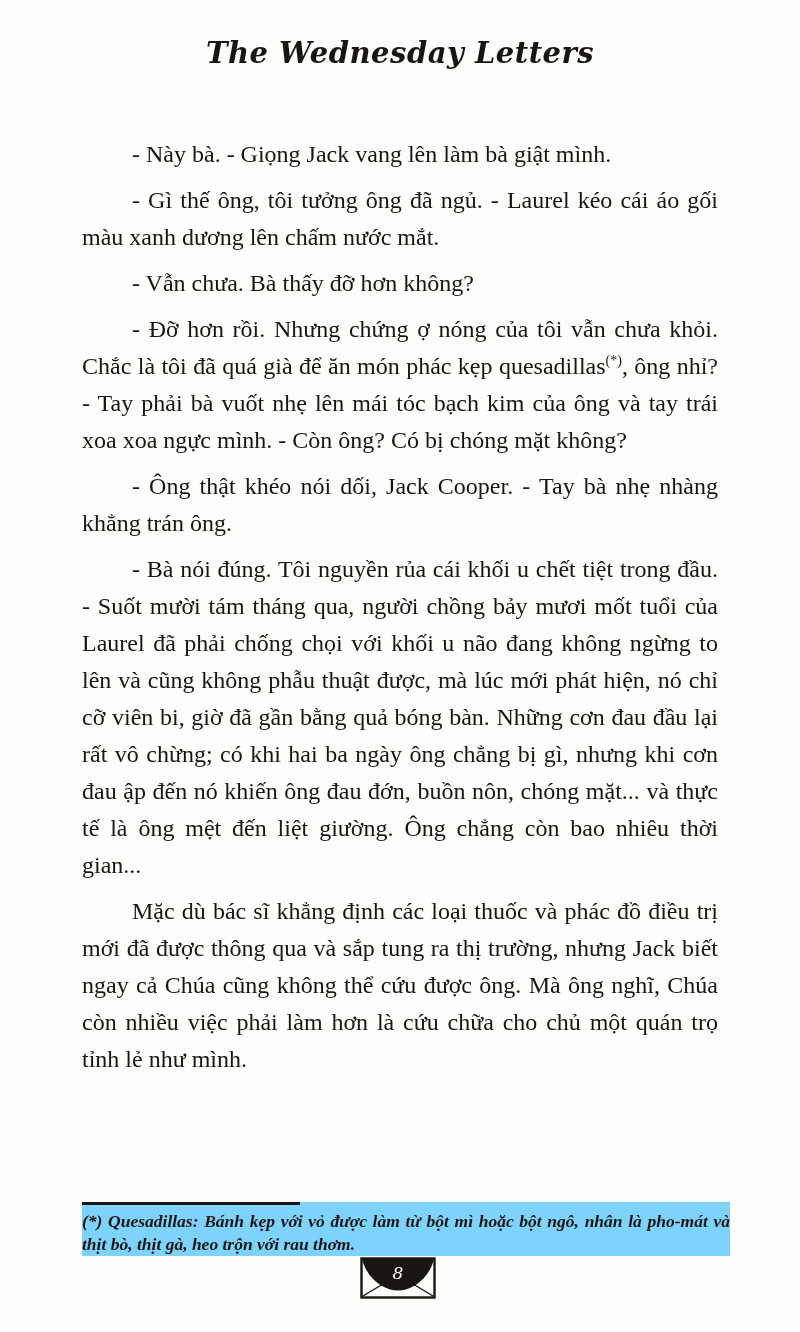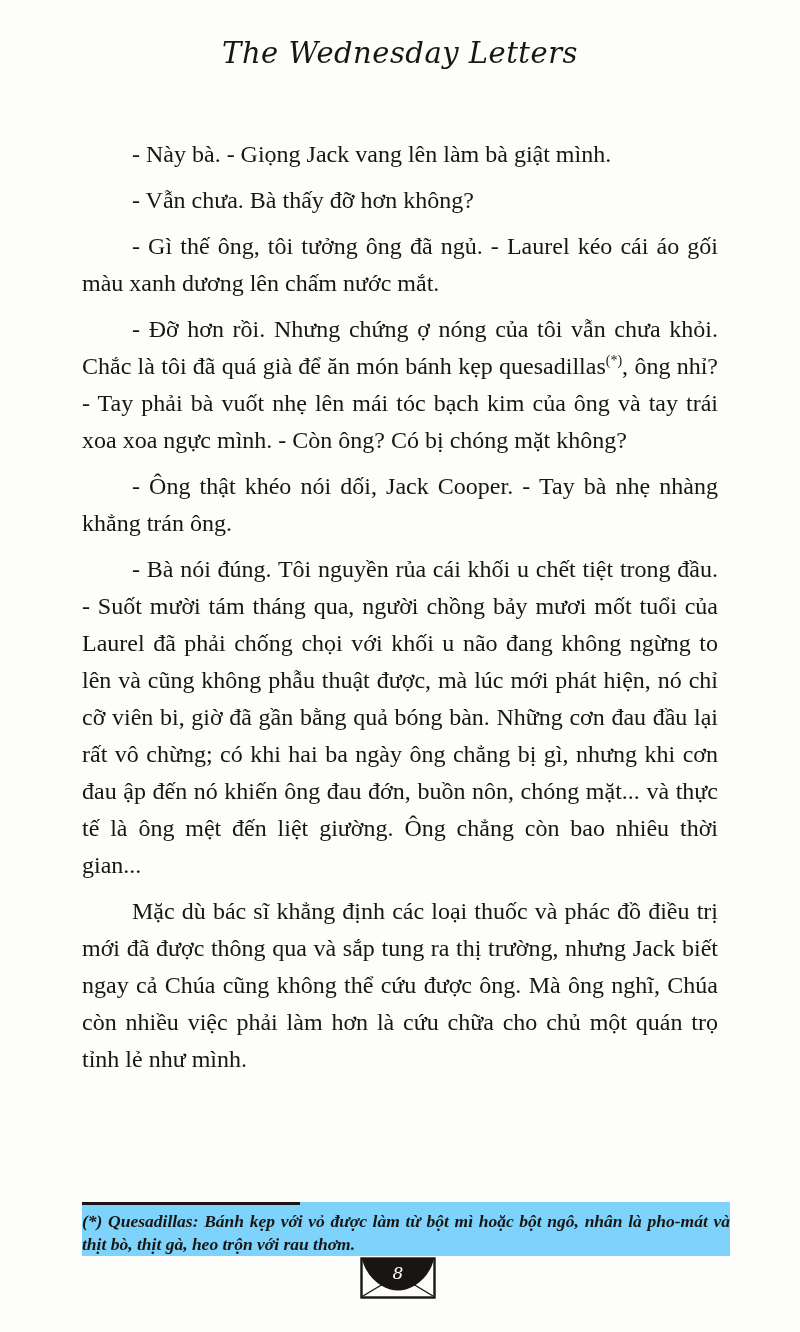--- a/index.html
+++ b/index.html
@@ -14,21 +14,21 @@
     overflow: hidden;
   }
   .running-header {
     position: absolute;
     top: 36px;
     left: 0;
     width: 100%;
     text-align: center;
     font-family: "DejaVu Serif", serif;
     font-style: italic;
-    font-weight: 400;
+    font-weight: 700;
     font-size: 29px;
     letter-spacing: 0.5px;
   }
   .page-body {
     position: absolute;
     top: 136px;
     left: 82px;
     width: 640px;
   }
   .page-body p {
@@ -73,23 +73,23 @@
 </style>
 </head>
 <body>
 
 <div class="page">
 
   <div class="running-header">The Wednesday Letters</div>
 
   <div class="page-body">
     <p>- Này bà. - Giọng Jack vang lên làm bà giật mình.</p>
+    <p>- Gì thế ông, tôi tưởng ông đã ngủ. -  Laurel kéo cái áo gối màu xanh dương lên chấm nước mắt.</p>
     <p>- Vẫn chưa. Bà thấy đỡ hơn không?</p>
-    <p>- Gì thế ông, tôi tưởng ông đã ngủ. -  Laurel kéo cái áo gối màu xanh dương lên chấm nước mắt.</p>
-    <p><span>- Đỡ hơn rồi. Nhưng chứng ợ nóng của tôi vẫn chưa khỏi. Chắc là tôi đã quá già để ăn món bánh kẹp quesadillas</span><sup>(*)</sup><span>, ông nhỉ? - Tay phải bà vuốt nhẹ lên mái tóc bạch kim của ông và tay trái xoa xoa ngực mình. - Còn ông? Có bị chóng mặt không?</span></p>
+    <p><span>- Đỡ hơn rồi. Nhưng chứng ợ nóng của tôi vẫn chưa khỏi. Chắc là tôi đã quá già để ăn món phác kẹp quesadillas</span><sup>(*)</sup><span>, ông nhỉ? - Tay phải bà vuốt nhẹ lên mái tóc bạch kim của ông và tay trái xoa xoa ngực mình. - Còn ông? Có bị chóng mặt không?</span></p>
     <p>- Ông thật khéo nói dối, Jack Cooper. - Tay bà nhẹ nhàng khẳng trán ông.</p>
     <p>- Bà nói đúng. Tôi nguyền rủa cái khối u chết tiệt trong đầu. -  Suốt mười tám tháng qua, người chồng bảy mươi mốt tuổi của Laurel đã phải chống chọi với khối u não đang không ngừng to lên và cũng không phẫu thuật được, mà lúc mới phát hiện, nó chỉ cỡ viên bi, giờ đã gần bằng quả bóng bàn. Những cơn đau đầu lại rất vô chừng; có khi hai ba ngày ông chẳng bị gì, nhưng khi cơn đau ập đến nó khiến ông đau đớn, buồn nôn, chóng mặt... và thực tế là ông mệt đến liệt giường. Ông chẳng còn bao nhiêu thời gian...</p>
     <p>Mặc dù bác sĩ khẳng định các loại thuốc và phác đồ điều trị mới đã được thông qua và sắp tung ra thị trường, nhưng Jack biết ngay cả Chúa cũng không thể cứu được ông. Mà ông nghĩ, Chúa còn nhiều việc phải làm hơn là cứu chữa cho chủ một quán trọ tỉnh lẻ như mình.</p>
   </div>
 
   <div class="footnote-block">
     <div class="footnote-rule"></div>
     <div class="footnote-text">(*) Quesadillas: Bánh kẹp với vỏ được làm từ bột mì hoặc bột ngô, nhân là pho-mát và thịt bò, thịt gà, heo trộn với rau thơm.</div>
   </div>
 

